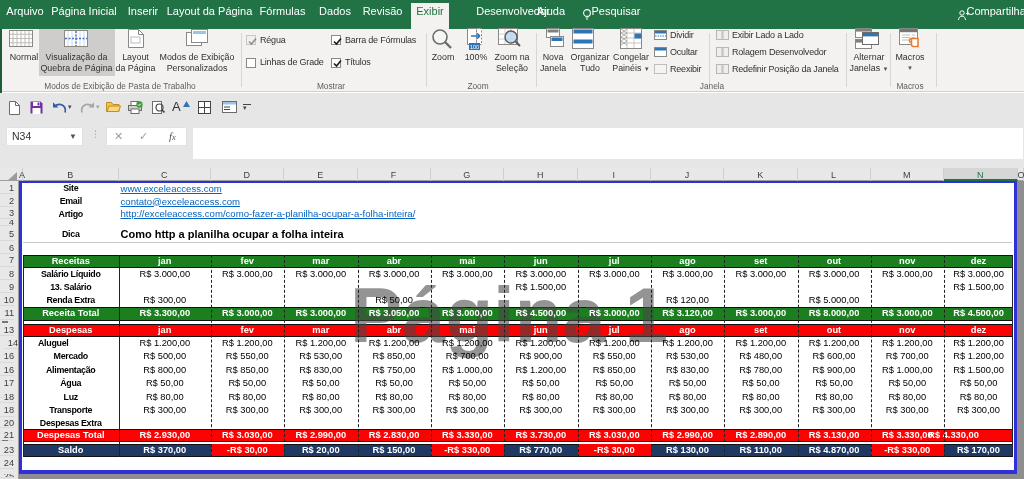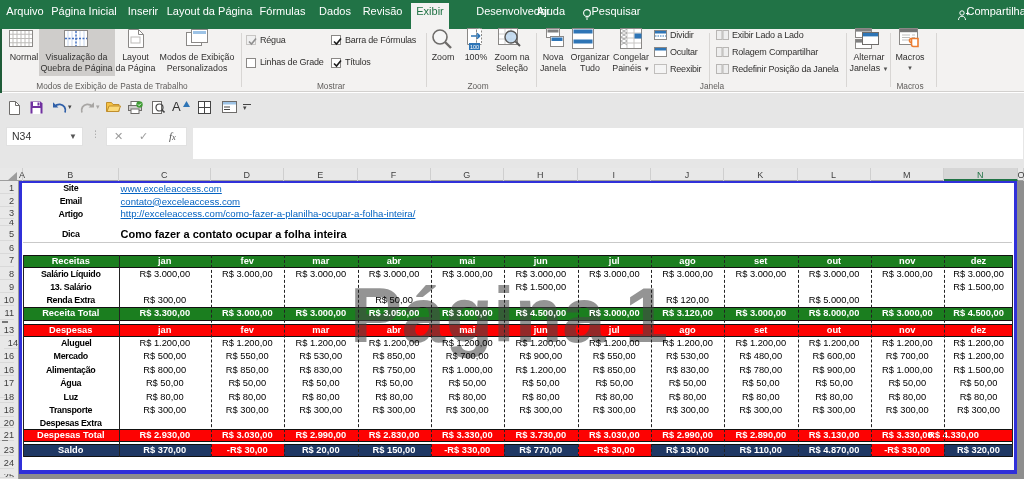--- a/index.html
+++ b/index.html
@@ -98,21 +98,21 @@
     <path d="M11.5 .5v5h5" fill="none" stroke="#8a8886"></path>
     <rect x="4" y="8" width="9" height="6" fill="#fff" stroke="#bdbbb9"></rect>
   </svg>
 <div class="btnlbl" style="left:112px;top:52px;width:47px">Layout<br>da Página</div>
 <svg class="icon" style="left:186px;top:29px" width="22" height="19" viewBox="0 0 22 19">
     <rect x="0.5" y="3.5" width="15" height="13" fill="#fff" stroke="#8a8886"></rect>
     <rect x="5.5" y="0.5" width="16" height="13" fill="#fff" stroke="#8a8886"></rect>
     <rect x="7" y="2" width="13" height="3" fill="#9dc3e6"></rect>
   </svg>
 <div class="btnlbl" style="left:156px;top:52px;width:82px">Modos de Exibição<br>Personalizados</div>
-<div class="glabel" style="left:12px;width:200px">Modos de Exibição de Pasta de Trabalho</div>
+<div class="glabel" style="left:20px;width:200px">Modos de Exibição de Pasta de Trabalho</div>
 <div class="cb gd" style="left:246px;top:35px"></div>
 <svg class="icon" style="left:247.5px;top:36.5px" width="9" height="9" viewBox="0 0 9 9">
     <path d="M1 4.5l2.5 2.5L8 1.5" fill="none" stroke="#8f8f8f" stroke-width="1.6"></path>
   </svg>
 <div class="cblbl graytxt" style="left:260px;top:33.5px">Régua</div>
 <div class="cb" style="left:331px;top:35px"></div>
 <svg class="icon" style="left:332.5px;top:36.5px" width="9" height="9" viewBox="0 0 9 9">
     <path d="M1 4.5l2.5 2.5L8 1.5" fill="none" stroke="#1a1a1a" stroke-width="1.6"></path>
   </svg>
 <div class="cblbl" style="left:345px;top:33.5px">Barra de Fórmulas</div>
@@ -185,21 +185,21 @@
 <div class="smalltxt graytxt" style="left:670px;top:64px">Reexibir</div>
 <svg class="icon" style="left:716px;top:30px" width="13" height="10" viewBox="0 0 13 10">
     <rect x="0.5" y="0.5" width="5.5" height="9" fill="#eee" stroke="#b8b6b4"></rect>
     <rect x="7" y="0.5" width="5.5" height="9" fill="#eee" stroke="#b8b6b4"></rect>
   </svg>
 <div class="smalltxt graytxt" style="left:732px;top:30px">Exibir Lado a Lado</div>
 <svg class="icon" style="left:716px;top:47px" width="13" height="10" viewBox="0 0 13 10">
     <rect x="0.5" y="0.5" width="5.5" height="9" fill="#eee" stroke="#b8b6b4"></rect>
     <rect x="7" y="0.5" width="5.5" height="9" fill="#eee" stroke="#b8b6b4"></rect>
   </svg>
-<div class="smalltxt graytxt" style="left:732px;top:47px">Rolagem Compartilhar</div>
+<div class="smalltxt graytxt" style="left:732px;top:47px">Rolagem Desenvolvedor</div>
 <svg class="icon" style="left:716px;top:64px" width="13" height="10" viewBox="0 0 13 10">
     <rect x="0.5" y="0.5" width="5.5" height="9" fill="#eee" stroke="#b8b6b4"></rect>
     <rect x="7" y="0.5" width="5.5" height="9" fill="#eee" stroke="#b8b6b4"></rect>
   </svg>
 <div class="smalltxt graytxt" style="left:732px;top:64px">Redefinir Posição da Janela</div>
 <svg class="icon" style="left:855px;top:28px" width="25" height="21" viewBox="0 0 25 21">
     <rect x="0.5" y="0.5" width="16" height="9" fill="#fff" stroke="#8a8886"></rect>
     <rect x="1" y="1" width="15" height="2.6" fill="#808080"></rect>
     <rect x="0.5" y="11.5" width="16" height="9" fill="#fff" stroke="#8a8886"></rect>
     <rect x="1" y="12" width="15" height="2.6" fill="#808080"></rect>
@@ -336,21 +336,21 @@
 <div id="page"></div>
 <div class="abs" style="left:1016.5px;top:181px;width:7.5px;height:298px;background:#8e8e8e"></div>
 <div class="abs" style="left:19px;top:473.5px;width:997.5px;height:5.5px;background:#8e8e8e"></div>
 <div class="c b" style="left:22.5px;top:181.5px;width:96.5px;height:13px;line-height:13px">Site</div>
 <div class="c b" style="left:22.5px;top:194.5px;width:96.5px;height:13.5px;line-height:13.5px">Email</div>
 <div class="c b" style="left:22.5px;top:208px;width:96.5px;height:12px;line-height:12px">Artigo</div>
 <div class="c b" style="left:22.5px;top:226.5px;width:96.5px;height:15px;line-height:15px">Dica</div>
 <div class="link" style="left:120.5px;top:181.5px;height:13px;line-height:13px">www.exceleaccess.com</div>
 <div class="link" style="left:120.5px;top:194.5px;height:13.5px;line-height:13.5px">contato@exceleaccess.com</div>
 <div class="link" style="left:120.5px;top:208px;height:12px;line-height:12px">http://exceleaccess.com/como-fazer-a-planilha-ocupar-a-folha-inteira/</div>
-<div class="abs b" style="left:120.5px;top:226.5px;height:15px;line-height:15px;font-size:11px;white-space:nowrap">Como fazer a contato ocupar a folha inteira</div>
+<div class="abs b" style="left:120.5px;top:226.5px;height:15px;line-height:15px;font-size:11px;white-space:nowrap">Como http a planilha ocupar a folha inteira</div>
 <div class="abs" style="left:22.5px;top:241.5px;width:989.5px;height:1px;background:#c9c9c9;z-index:2"></div>
 <div class="band bg-g" style="left:22.5px;top:255px;width:990.5px;height:12.5px"></div>
 <div class="band bg-g" style="left:22.5px;top:307px;width:990.5px;height:13.5px"></div>
 <div class="band bg-r" style="left:22.5px;top:323.5px;width:990.5px;height:13px"></div>
 <div class="band bg-r" style="left:22.5px;top:428.5px;width:990.5px;height:13px"></div>
 <div class="band bg-n" style="left:22.5px;top:443.5px;width:990.5px;height:13px"></div>
 <div class="c w" style="left:22.5px;top:255px;width:96.5px;height:12.5px;line-height:12.5px">Receitas</div>
 <div class="c w" style="left:22.5px;top:323.5px;width:96.5px;height:13px;line-height:13px">Despesas</div>
 <div class="c w" style="left:119px;top:255px;width:91.5px;height:12.5px;line-height:12.5px">jan</div>
 <div class="c w" style="left:119px;top:323.5px;width:91.5px;height:13px;line-height:13px">jan</div>
@@ -403,21 +403,21 @@
 <div class="c w" style="left:284px;top:307px;width:73.5px;height:13.5px;line-height:13.5px">R$ 3.000,00</div>
 <div class="c w" style="left:357.5px;top:307px;width:73px;height:13.5px;line-height:13.5px">R$ 3.050,00</div>
 <div class="c w" style="left:430.5px;top:307px;width:73.5px;height:13.5px;line-height:13.5px">R$ 3.000,00</div>
 <div class="c w" style="left:504px;top:307px;width:73.5px;height:13.5px;line-height:13.5px">R$ 4.500,00</div>
 <div class="c w" style="left:577.5px;top:307px;width:73.5px;height:13.5px;line-height:13.5px">R$ 3.000,00</div>
 <div class="c w" style="left:651px;top:307px;width:73px;height:13.5px;line-height:13.5px">R$ 3.120,00</div>
 <div class="c w" style="left:724px;top:307px;width:73.5px;height:13.5px;line-height:13.5px">R$ 3.000,00</div>
 <div class="c w" style="left:797.5px;top:307px;width:73px;height:13.5px;line-height:13.5px">R$ 8.000,00</div>
 <div class="c w" style="left:870.5px;top:307px;width:73.5px;height:13.5px;line-height:13.5px">R$ 3.000,00</div>
 <div class="c w" style="left:944px;top:307px;width:69px;height:13.5px;line-height:13.5px">R$ 4.500,00</div>
-<div class="c b" style="left:28px;top:336.5px;width:96.5px;height:13.5px;line-height:13.5px">Aluguel</div>
+<div class="c b" style="left:5px;top:336.5px;width:96.5px;height:13.5px;line-height:13.5px">Aluguel</div>
 <div class="c" style="left:119px;top:336.5px;width:91.5px;height:13.5px;line-height:13.5px">R$ 1.200,00</div>
 <div class="c" style="left:210.5px;top:336.5px;width:73.5px;height:13.5px;line-height:13.5px">R$ 1.200,00</div>
 <div class="c" style="left:284px;top:336.5px;width:73.5px;height:13.5px;line-height:13.5px">R$ 1.200,00</div>
 <div class="c" style="left:357.5px;top:336.5px;width:73px;height:13.5px;line-height:13.5px">R$ 1.200,00</div>
 <div class="c" style="left:430.5px;top:336.5px;width:73.5px;height:13.5px;line-height:13.5px">R$ 1.200,00</div>
 <div class="c" style="left:504px;top:336.5px;width:73.5px;height:13.5px;line-height:13.5px">R$ 1.200,00</div>
 <div class="c" style="left:577.5px;top:336.5px;width:73.5px;height:13.5px;line-height:13.5px">R$ 1.200,00</div>
 <div class="c" style="left:651px;top:336.5px;width:73px;height:13.5px;line-height:13.5px">R$ 1.200,00</div>
 <div class="c" style="left:724px;top:336.5px;width:73.5px;height:13.5px;line-height:13.5px">R$ 1.200,00</div>
 <div class="c" style="left:797.5px;top:336.5px;width:73px;height:13.5px;line-height:13.5px">R$ 1.200,00</div>
@@ -511,21 +511,21 @@
 <div class="abs" style="left:430.5px;top:444px;width:73.5px;height:12px;background:#fd0202;z-index:3"></div>
 <div class="c w" style="left:430.5px;top:443.5px;width:73.5px;height:13px;line-height:13px">-R$ 330,00</div>
 <div class="c w" style="left:504px;top:443.5px;width:73.5px;height:13px;line-height:13px">R$ 770,00</div>
 <div class="abs" style="left:577.5px;top:444px;width:73.5px;height:12px;background:#fd0202;z-index:3"></div>
 <div class="c w" style="left:577.5px;top:443.5px;width:73.5px;height:13px;line-height:13px">-R$ 30,00</div>
 <div class="c w" style="left:651px;top:443.5px;width:73px;height:13px;line-height:13px">R$ 130,00</div>
 <div class="c w" style="left:724px;top:443.5px;width:73.5px;height:31px;line-height:13px">R$ 110,00</div>
 <div class="c w" style="left:797.5px;top:443.5px;width:73px;height:13px;line-height:13px">R$ 4.870,00</div>
 <div class="abs" style="left:870.5px;top:444px;width:73.5px;height:12px;background:#fd0202;z-index:3"></div>
 <div class="c w" style="left:870.5px;top:443.5px;width:73.5px;height:13px;line-height:13px">-R$ 330,00</div>
-<div class="c w" style="left:944px;top:443.5px;width:69px;height:13px;line-height:13px">R$ 320,00</div>
+<div class="c w" style="left:944px;top:443.5px;width:69px;height:13px;line-height:13px">R$ 170,00</div>
 <div class="vsolid" style="left:22.5px;top:255px;height:201.5px"></div>
 <div class="vsolid" style="left:118.5px;top:255px;height:201.5px"></div>
 <div class="vsolid" style="left:1011.5px;top:255px;height:201.5px"></div>
 <div class="vline" style="left:210.5px;top:255px;height:201.5px"></div>
 <div class="vline" style="left:284px;top:255px;height:201.5px"></div>
 <div class="vline" style="left:357.5px;top:255px;height:201.5px"></div>
 <div class="vline" style="left:430.5px;top:255px;height:201.5px"></div>
 <div class="vline" style="left:504px;top:255px;height:201.5px"></div>
 <div class="vline" style="left:577.5px;top:255px;height:201.5px"></div>
 <div class="vline" style="left:651px;top:255px;height:201.5px"></div>

